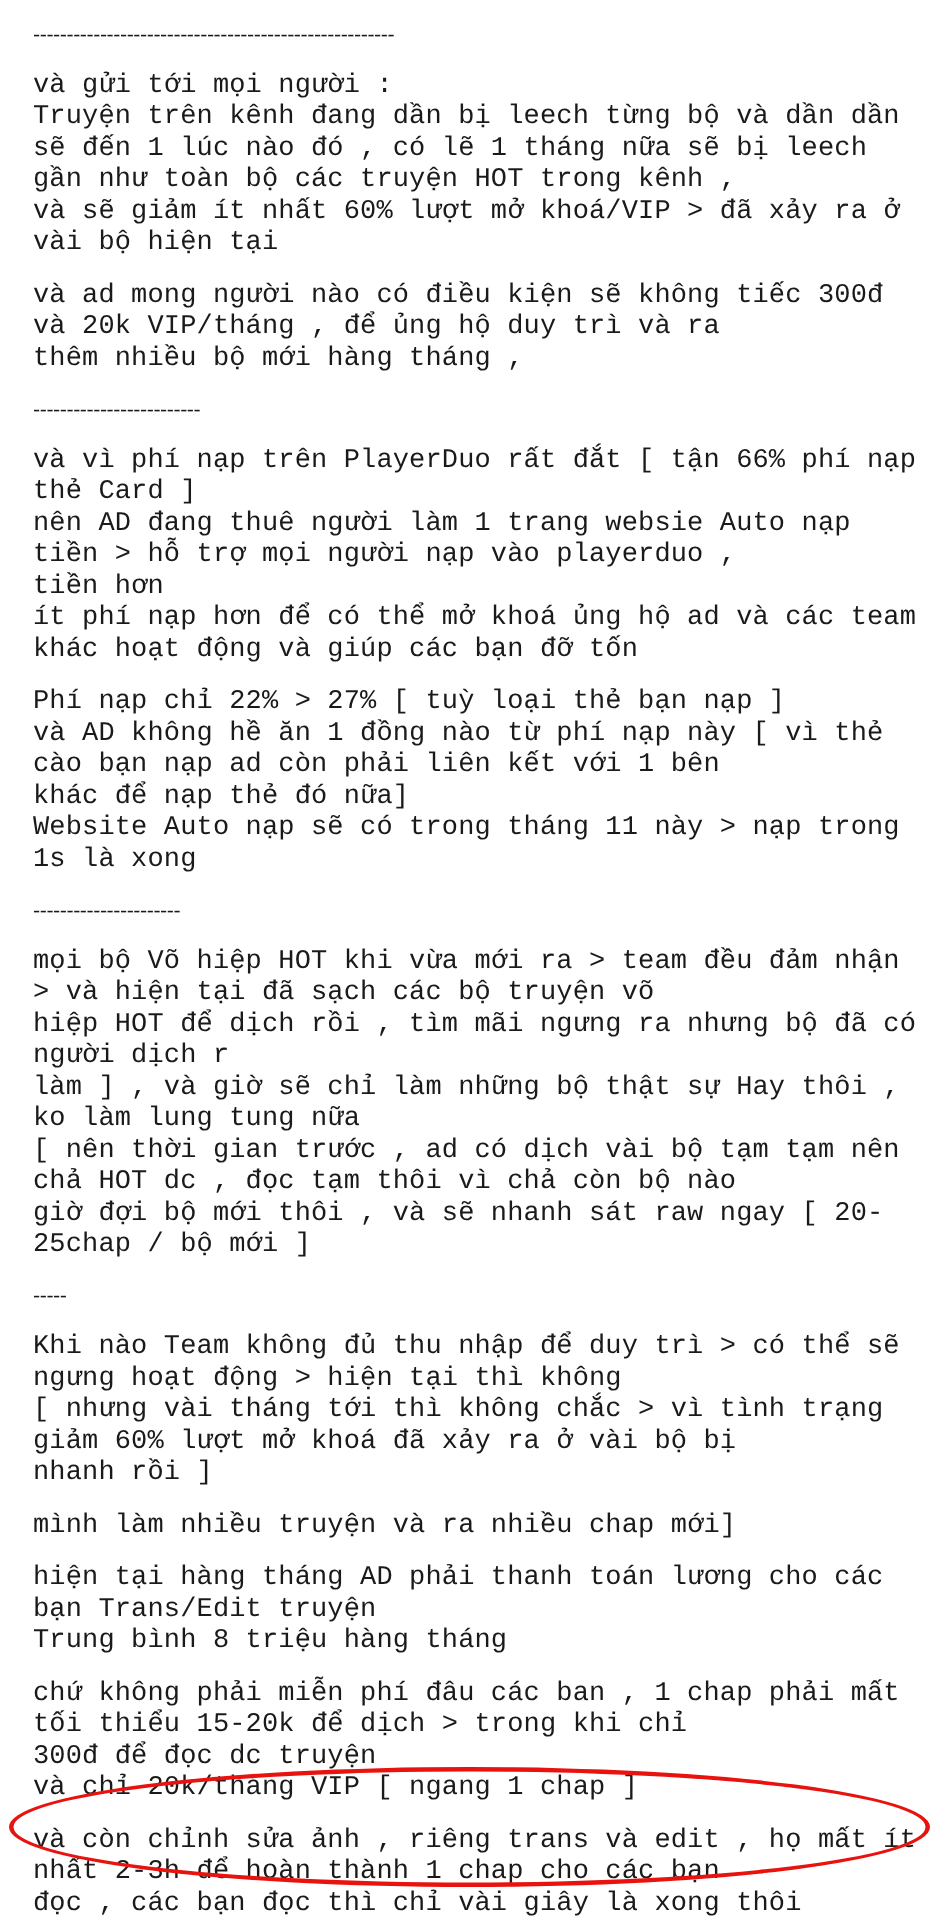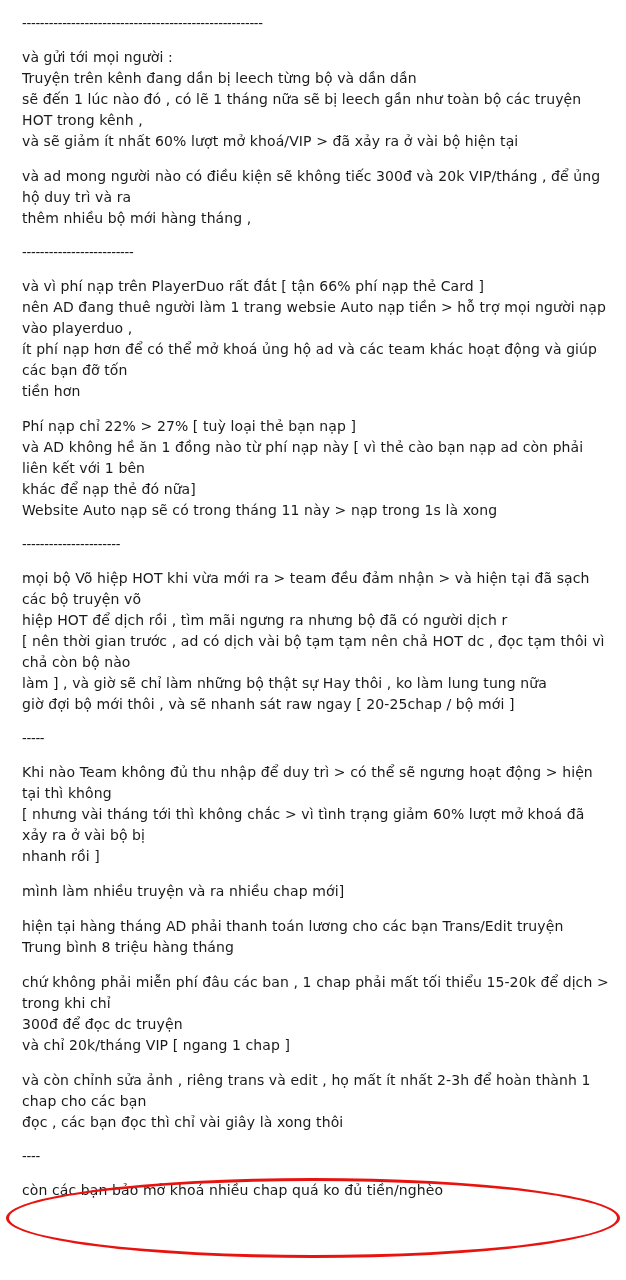--- a/index.html
+++ b/index.html
@@ -17,25 +17,26 @@
   }
   #doc {
     padding: 14px 14px 10px 22px;
     box-sizing: border-box;
     width: 626px;
   }
   .para {
     margin: 0 0 14px 0;
   }
   .line {
-    font-size: 14px;
+    font-size: 18px;
     line-height: 21px;
     white-space: pre-wrap;
     word-wrap: break-word;
     letter-spacing: 0.1px;
+    font-family: Liberation Mono, monospace;
   }
   .sep {
     font-size: 13.2px;
     line-height: 19px;
     letter-spacing: -0.3px;
     color: #1a1a1a;
   }
   
   #highlight-ellipse {
     position: absolute;
@@ -65,37 +66,37 @@
     <div class="para">
       <div class="line">và ad mong người nào có điều kiện sẽ không tiếc 300đ và 20k VIP/tháng , để ủng hộ duy trì và ra</div>
       <div class="line">thêm nhiều bộ mới hàng tháng ,</div>
     </div>
     <div class="para">
       <div class="sep">-------------------------</div>
     </div>
     <div class="para">
       <div class="line">và vì phí nạp trên PlayerDuo rất đắt [ tận 66% phí nạp thẻ Card ]</div>
       <div class="line">nên AD đang thuê người làm 1 trang websie Auto nạp tiền &gt; hỗ trợ mọi người nạp vào playerduo ,</div>
+      <div class="line">tiền hơn</div>
       <div class="line">ít phí nạp hơn để có thể mở khoá ủng hộ ad và các team khác hoạt động và giúp các bạn đỡ tốn</div>
-      <div class="line">tiền hơn</div>
     </div>
     <div class="para">
       <div class="line">Phí nạp chỉ 22% &gt; 27% [ tuỳ loại thẻ bạn nạp ]</div>
       <div class="line">và AD không hề ăn 1 đồng nào từ phí nạp này [ vì thẻ cào bạn nạp ad còn phải liên kết với 1 bên</div>
       <div class="line">khác để nạp thẻ đó nữa]</div>
       <div class="line">Website Auto nạp sẽ có trong tháng 11 này &gt; nạp trong 1s là xong</div>
     </div>
     <div class="para">
       <div class="sep">----------------------</div>
     </div>
     <div class="para">
       <div class="line">mọi bộ Võ hiệp HOT khi vừa mới ra &gt; team đều đảm nhận &gt; và hiện tại đã sạch các bộ truyện võ</div>
       <div class="line">hiệp HOT để dịch rồi , tìm mãi ngưng ra nhưng bộ đã có người dịch r</div>
+      <div class="line">làm ] , và giờ sẽ chỉ làm những bộ thật sự Hay thôi , ko làm lung tung nữa</div>
       <div class="line">[ nên thời gian trước , ad có dịch vài bộ tạm tạm nên chả HOT dc , đọc tạm thôi vì chả còn bộ nào</div>
-      <div class="line">làm ] , và giờ sẽ chỉ làm những bộ thật sự Hay thôi , ko làm lung tung nữa</div>
       <div class="line">giờ đợi bộ mới thôi , và sẽ nhanh sát raw ngay [ 20-25chap / bộ mới ]</div>
     </div>
     <div class="para">
       <div class="sep">-----</div>
     </div>
     <div class="para">
       <div class="line">Khi nào Team không đủ thu nhập để duy trì &gt; có thể sẽ ngưng hoạt động &gt; hiện tại thì không</div>
       <div class="line">[ nhưng vài tháng tới thì không chắc &gt; vì tình trạng giảm 60% lượt mở khoá đã xảy ra ở vài bộ bị</div>
       <div class="line">nhanh rồi ]</div>
     </div>

